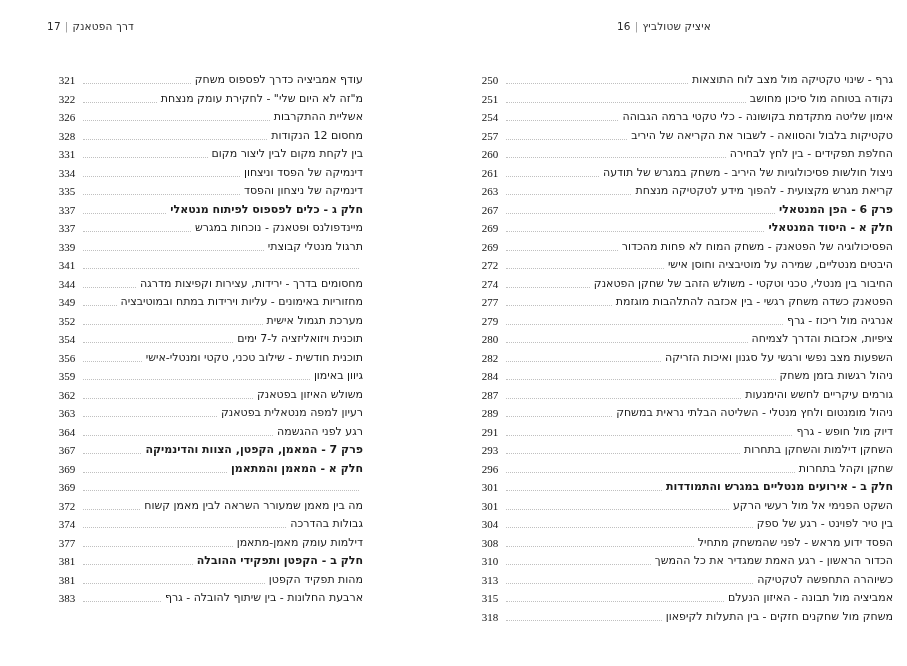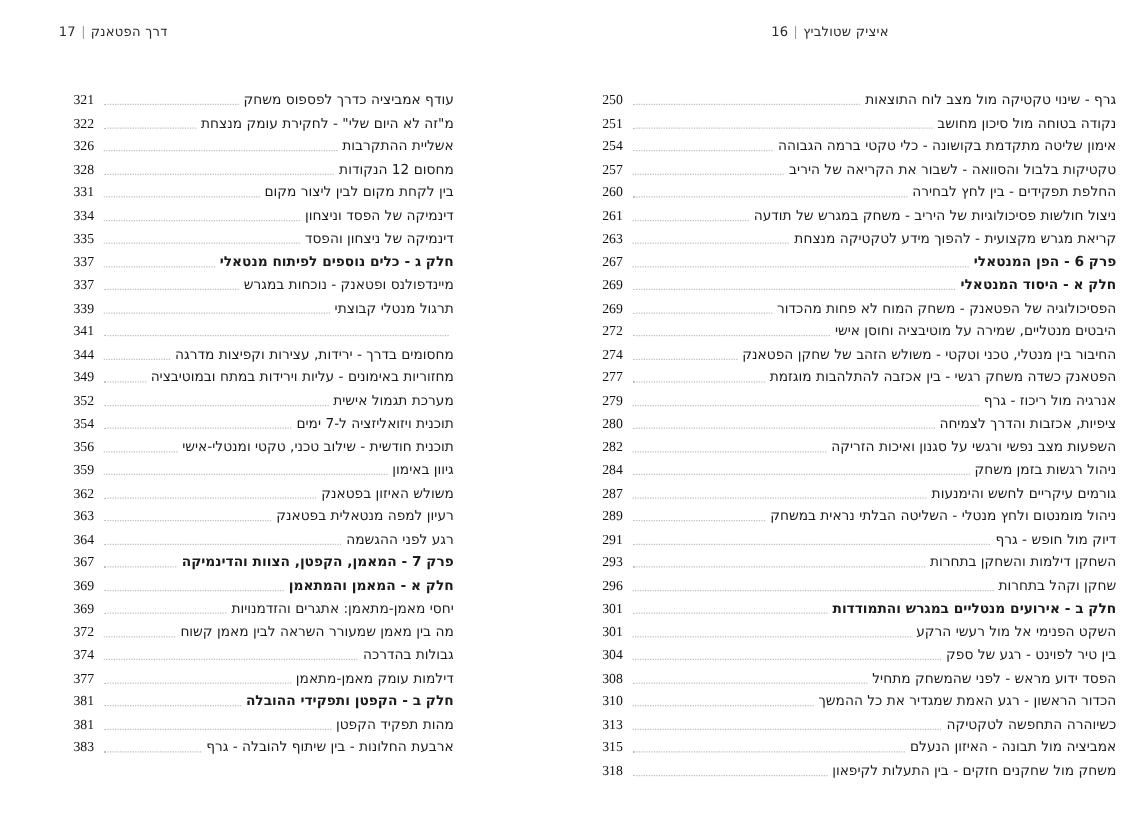--- a/index.html
+++ b/index.html
@@ -232,21 +232,21 @@
         <span class="t">דינמיקה של הפסד וניצחון</span>
         <span class="leader"></span>
         <span class="num">334</span>
       </div>
       <div class="row">
         <span class="t">דינמיקה של ניצחון והפסד</span>
         <span class="leader"></span>
         <span class="num">335</span>
       </div>
       <div class="row bold">
-        <span class="t">חלק ג - כלים נוספים לפיתוח מנטאלי</span>
+        <span class="t">חלק ג - כלים לפספוס לפיתוח מנטאלי</span>
         <span class="leader"></span>
         <span class="num">337</span>
       </div>
       <div class="row">
         <span class="t">מיינדפולנס ופטאנק - נוכחות במגרש</span>
         <span class="leader"></span>
         <span class="num">337</span>
       </div>
       <div class="row">
         <span class="t">תרגול מנטלי קבוצתי</span>
@@ -306,21 +306,20 @@
         <span class="t">פרק 7 - המאמן, הקפטן, הצוות והדינמיקה</span>
         <span class="leader"></span>
         <span class="num">367</span>
       </div>
       <div class="row bold">
         <span class="t">חלק א - המאמן והמתאמן</span>
         <span class="leader"></span>
         <span class="num">369</span>
       </div>
       <div class="row">
-        <span class="t">יחסי מאמן-מתאמן: אתגרים והזדמנויות</span>
         <span class="leader"></span>
         <span class="num">369</span>
       </div>
       <div class="row">
         <span class="t">מה בין מאמן שמעורר השראה לבין מאמן קשוח</span>
         <span class="leader"></span>
         <span class="num">372</span>
       </div>
       <div class="row">
         <span class="t">גבולות בהדרכה</span>

